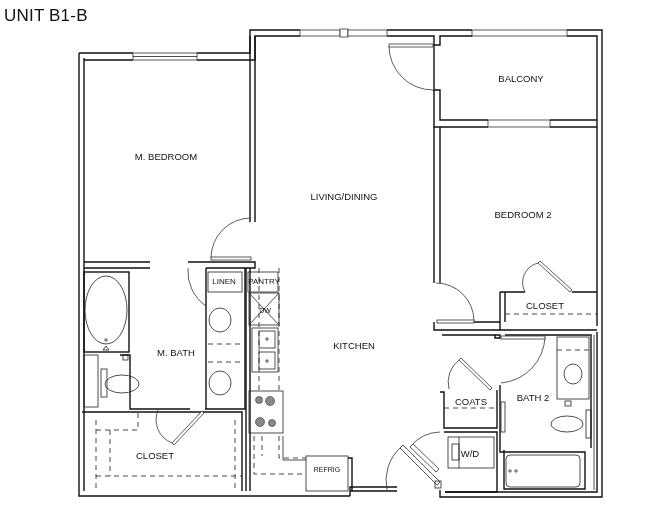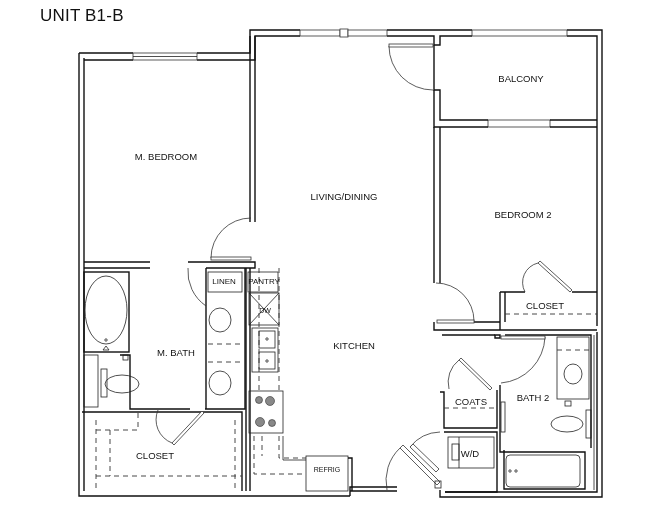--- a/index.html
+++ b/index.html
@@ -1,17 +1,17 @@
 <!DOCTYPE html>
 <html><head>
 <meta charset="utf-8">
 <style>
   html, body { margin:0; padding:0; background:#ffffff; }
   body { width:650px; height:518px; position:relative; overflow:hidden; font-family:"Liberation Sans", sans-serif; }
-  #title { position:absolute; left:4px; top:6px; font-size:17px; color:#111; letter-spacing:0.2px;margin-left:36px; }
+  #title { position:absolute; left:4px; top:6px; font-size:17px; color:#111; letter-spacing:0.2px; }
   svg { position:absolute; left:0; top:0; }
   .wall { fill:none; stroke:#111; stroke-width:1.4; }
   .thin { fill:none; stroke:#222; stroke-width:0.8; }
   .win { fill:#fff; stroke:#333; stroke-width:0.8; }
   .dash { fill:none; stroke:#333; stroke-width:0.9; stroke-dasharray:5 4; }
   .arc { fill:none; stroke:#333; stroke-width:0.8; }
   .lbl { font-family:"Liberation Sans", sans-serif; font-size:9.5px; fill:#111; text-anchor:middle; }
   .lbl-sm { font-family:"Liberation Sans", sans-serif; font-size:8px; fill:#111; text-anchor:middle; }
   .lbl-xs { font-family:"Liberation Sans", sans-serif; font-size:7px; fill:#111; text-anchor:middle; }
 </style>

